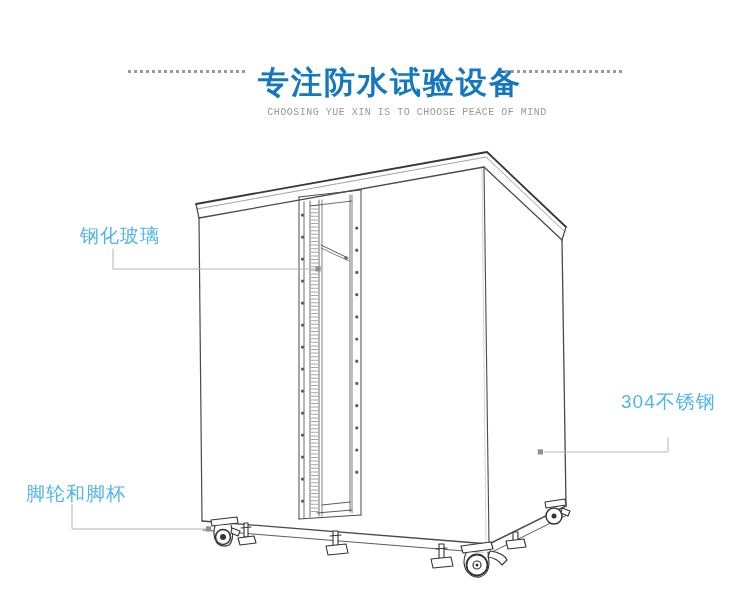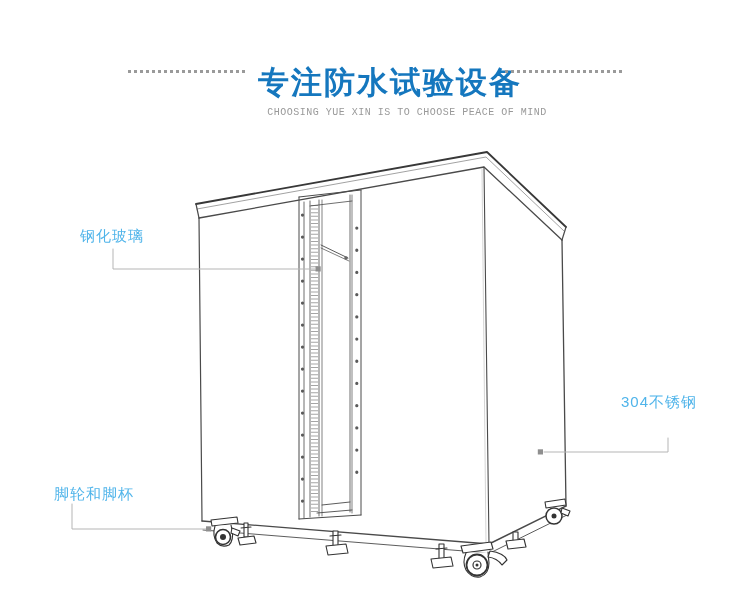--- a/index.html
+++ b/index.html
@@ -12,24 +12,24 @@
               font-size:31px;font-weight:bold;color:#1577BE;letter-spacing:2px;line-height:36px;}
   .dotted-rule{position:absolute;top:70px;width:117px;height:0;
                border-top:3px dotted #9a9a9a;}
   .rule-left{left:128px;}
   .rule-right{left:505px;}
   .page-subtitle{position:absolute;left:0;top:107px;width:750px;text-align:center;
                  font-family:"Liberation Mono","DejaVu Sans Mono",monospace;
                  font-size:10px;color:#999999;letter-spacing:0.5px;margin-left:32px;}
 
   
-  .callout-label{position:absolute;color:#4FB4EA;font-size:15px;letter-spacing:1px;
+  .callout-label{position:absolute;color:#4FB4EA;font-size:19px;letter-spacing:1px;
                  line-height:23px;white-space:nowrap;}
   .label-glass{left:80px;top:224px;}
-  .label-casters{left:26px;top:482px;margin-left:28px;}
+  .label-casters{left:26px;top:482px;}
   .label-shell{left:621px;top:390px;width:96px;white-space:normal;}
 
   svg{position:absolute;left:0;top:0;}
 </style>
 </head>
 <body>
 
 <div class="stage">
 
   <div class="dotted-rule rule-left"></div>

